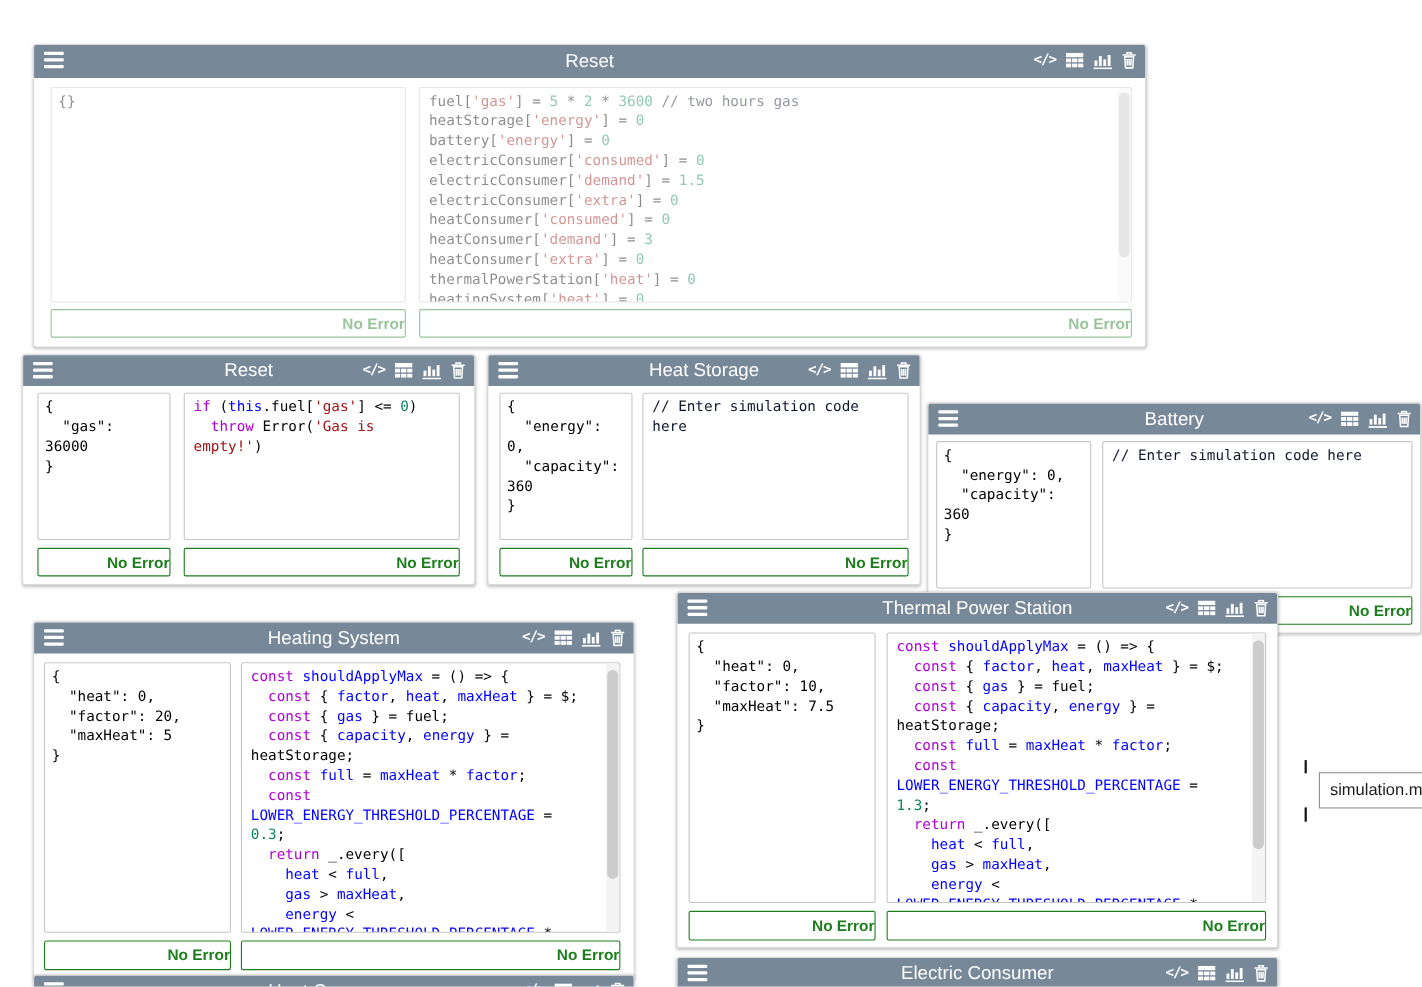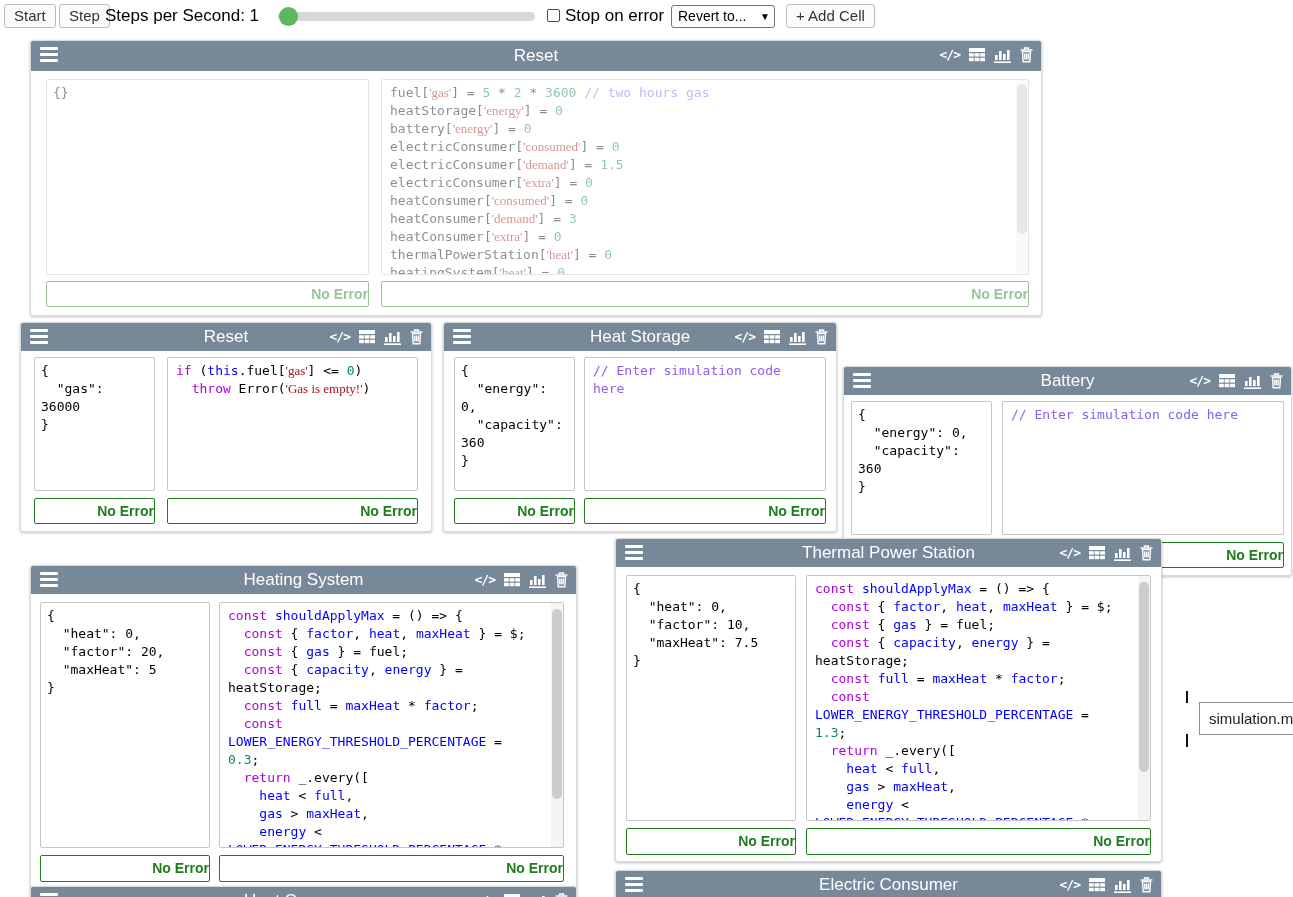--- a/index.html
+++ b/index.html
@@ -50,23 +50,23 @@
   .errbar{position:absolute;height:26px;box-sizing:border-box;border:1px solid #1e7e1e;border-radius:2px;
           background:#fff;color:#1e7e1e;text-align:right;
           font:bold 14px/24px "Liberation Sans",sans-serif;}
 
   .vscroll{position:absolute;width:12px;background:#f4f4f4;border-radius:2px;cursor:pointer;}
   .vthumb{position:absolute;left:1px;right:1px;background:#cccccc;border-radius:6px;}
 
   
   .tok-k{color:#af00db;}
   .tok-v{color:#0000ff;}
-  .tok-s{color:#a31515;font-family:Liberation Serif, serif;}
+  .tok-s{color:#a31515;}
   .tok-n{color:#098658;}
-  .tok-c{color:#8b5cf6;}
+  .tok-c{color:#0f172a;}
 
   
   #cell-reset{left:30px;top:40px;width:1010px;height:274px;}
   #cell-reset .cell-header{height:30px;}
   #cell-reset .cell-title{line-height:30px;}
   #cell-reset .state-pane{left:15px;top:38px;width:323px;height:196px;}
   #cell-reset .code-pane{left:350px;top:38px;width:648px;height:196px;padding:4px 26px 4px 8px;}
   #cell-reset .vscroll{left:985px;top:39px;height:194px;}
   #cell-reset .vthumb{top:4px;height:150px;}
   #cell-reset .err1{left:15px;top:240px;width:323px;}
@@ -116,34 +116,20 @@
                 white-space:nowrap;overflow:hidden;}
   .ibeam{position:absolute;width:2px;background:#111;z-index:40;}
   #ibeam-top{left:1186px;top:691px;height:12px;}
   #ibeam-bottom{left:1186px;top:734px;height:13px;}
 </style>
 </head>
 <body>
 
 <div id="page">
 
-  <div id="topbar">
-    <button class="tb-btn" id="btn-start">Start</button>
-    <button class="tb-btn" id="btn-step">Step</button>
-    <span id="speed-label">Steps per Second: 1</span>
-    <div id="slider-track"></div>
-    <div id="slider-thumb"></div>
-    <div id="stop-checkbox"></div>
-    <span id="stop-label">Stop on error</span>
-    <div id="revert-select">
-      <span>Revert to...</span>
-      <span class="arrow">▼</span>
-    </div>
-    <button class="tb-btn" id="btn-addcell">+ Add Cell</button>
-  </div>
 
   <div class="cell" id="cell-reset">
     <div class="cell-header">
       <span class="menu-icon">
           <i></i>
           <i></i>
           <i></i>
         </span>
       <span class="cell-title">Reset</span>
       <span class="hicons">

